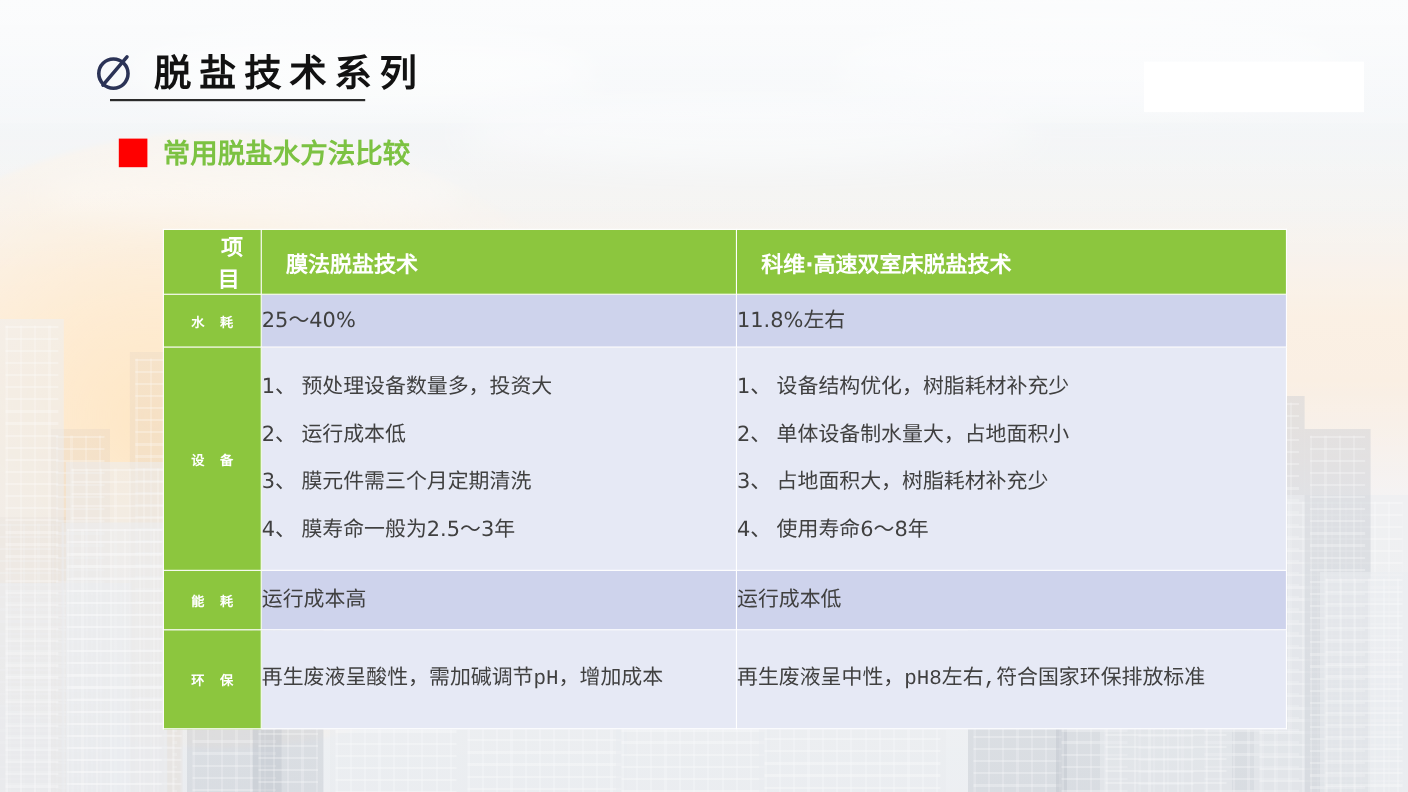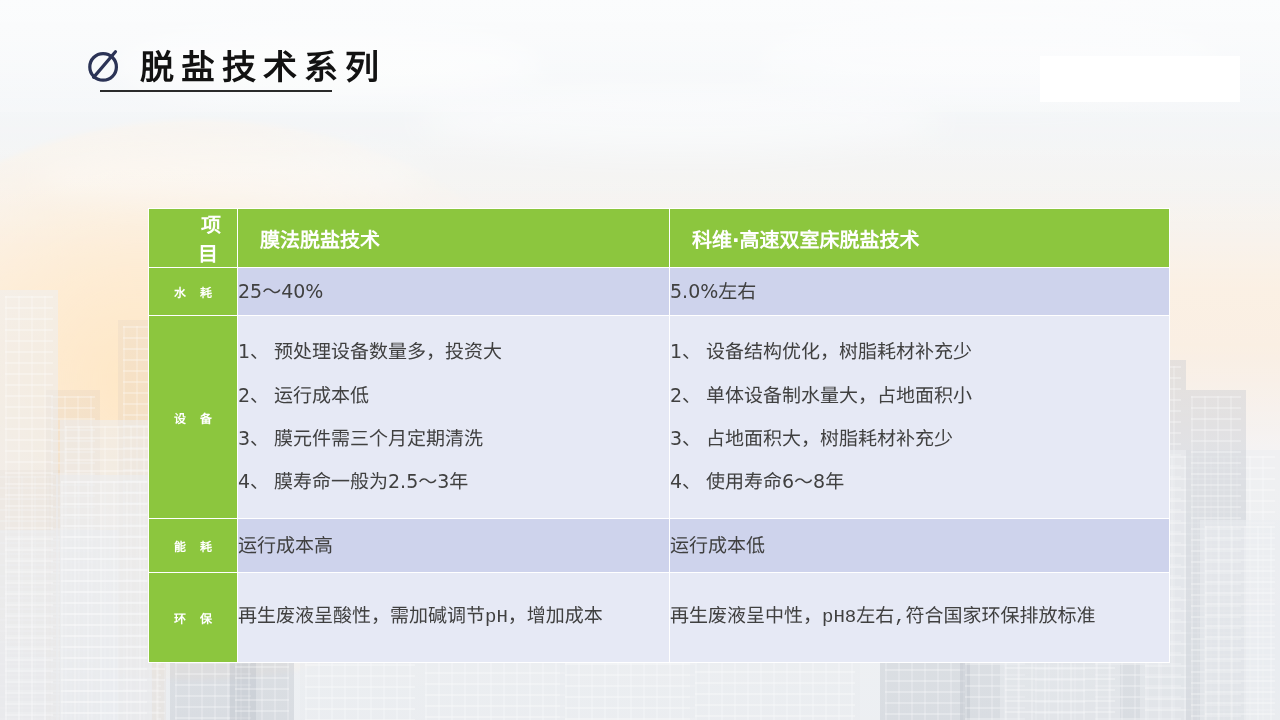--- a/index.html
+++ b/index.html
@@ -332,39 +332,43 @@
     <span class="title-icon-wrap">
       <svg class="title-icon" viewBox="0 0 40 40" aria-hidden="true">
         <circle cx="18" cy="22" r="14" fill="none" stroke="#2b3356" stroke-width="3.4"></circle>
         <line x1="8" y1="33" x2="31" y2="6" stroke="#2b3356" stroke-width="3.4" stroke-linecap="round"></line>
       </svg>
     </span>
     <span class="title-text">脱盐技术系列</span>
   </div>
   <div class="title-rule"></div>
 
+  <div class="subtitle-row">
+    <span class="subtitle-marker"></span>
+    <span class="subtitle-text">常用脱盐水方法比较</span>
+  </div>
 
 
   <table class="cmp-table">
     <colgroup>
       <col class="col-label">
         <col class="col-a">
         <col class="col-b">
     </colgroup>
     <tbody>
       <tr class="hdr">
         <td class="lbl">项 目</td>
         <td class="val">膜法脱盐技术</td>
         <td class="val">科维·高速双室床脱盐技术</td>
       </tr>
 
       <tr class="r-water tone-a">
         <td class="lblcell">水 耗</td>
         <td class="bodycell">25～40%</td>
-        <td class="bodycell">5.0%左右</td>
+        <td class="bodycell">11.8%左右</td>
       </tr>
 
       <tr class="r-equip tone-b">
         <td class="lblcell">设 备</td>
         <td class="bodycell">
           <ul class="bullet-list">
             <li>
                 <span class="bnum">1、</span>
                 <span class="btxt">预处理设备数量多，投资大</span>
               </li>

